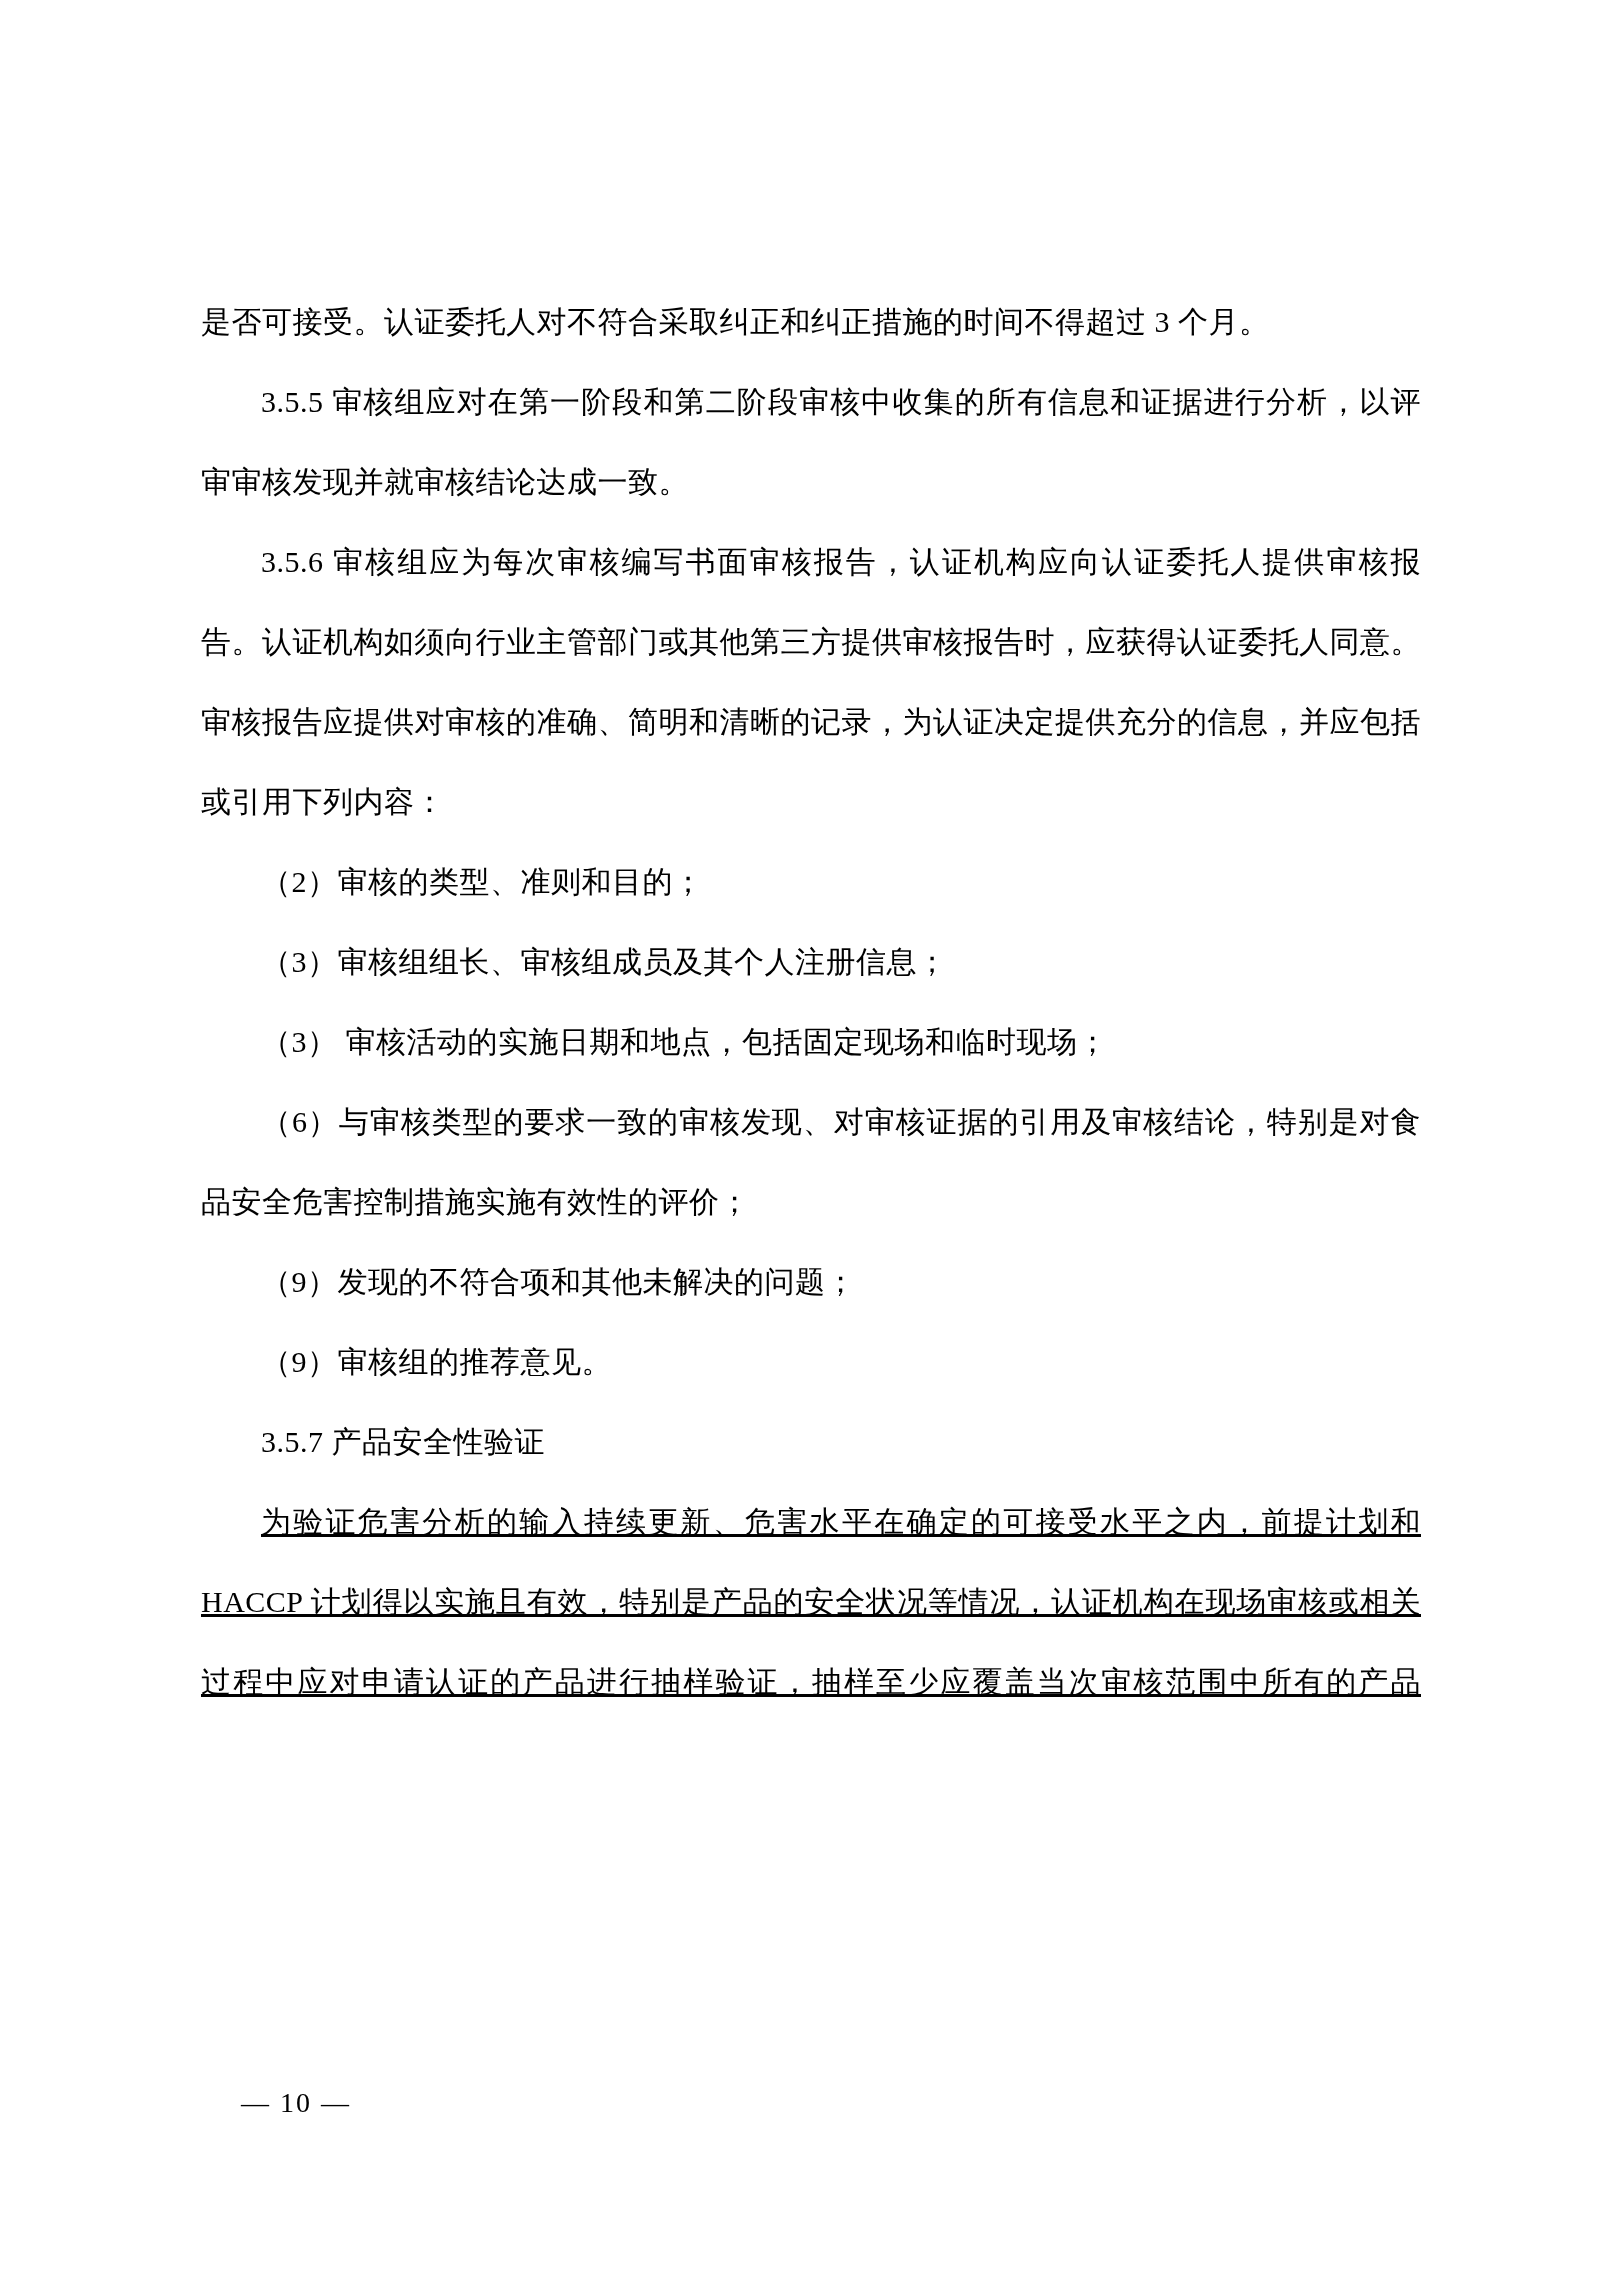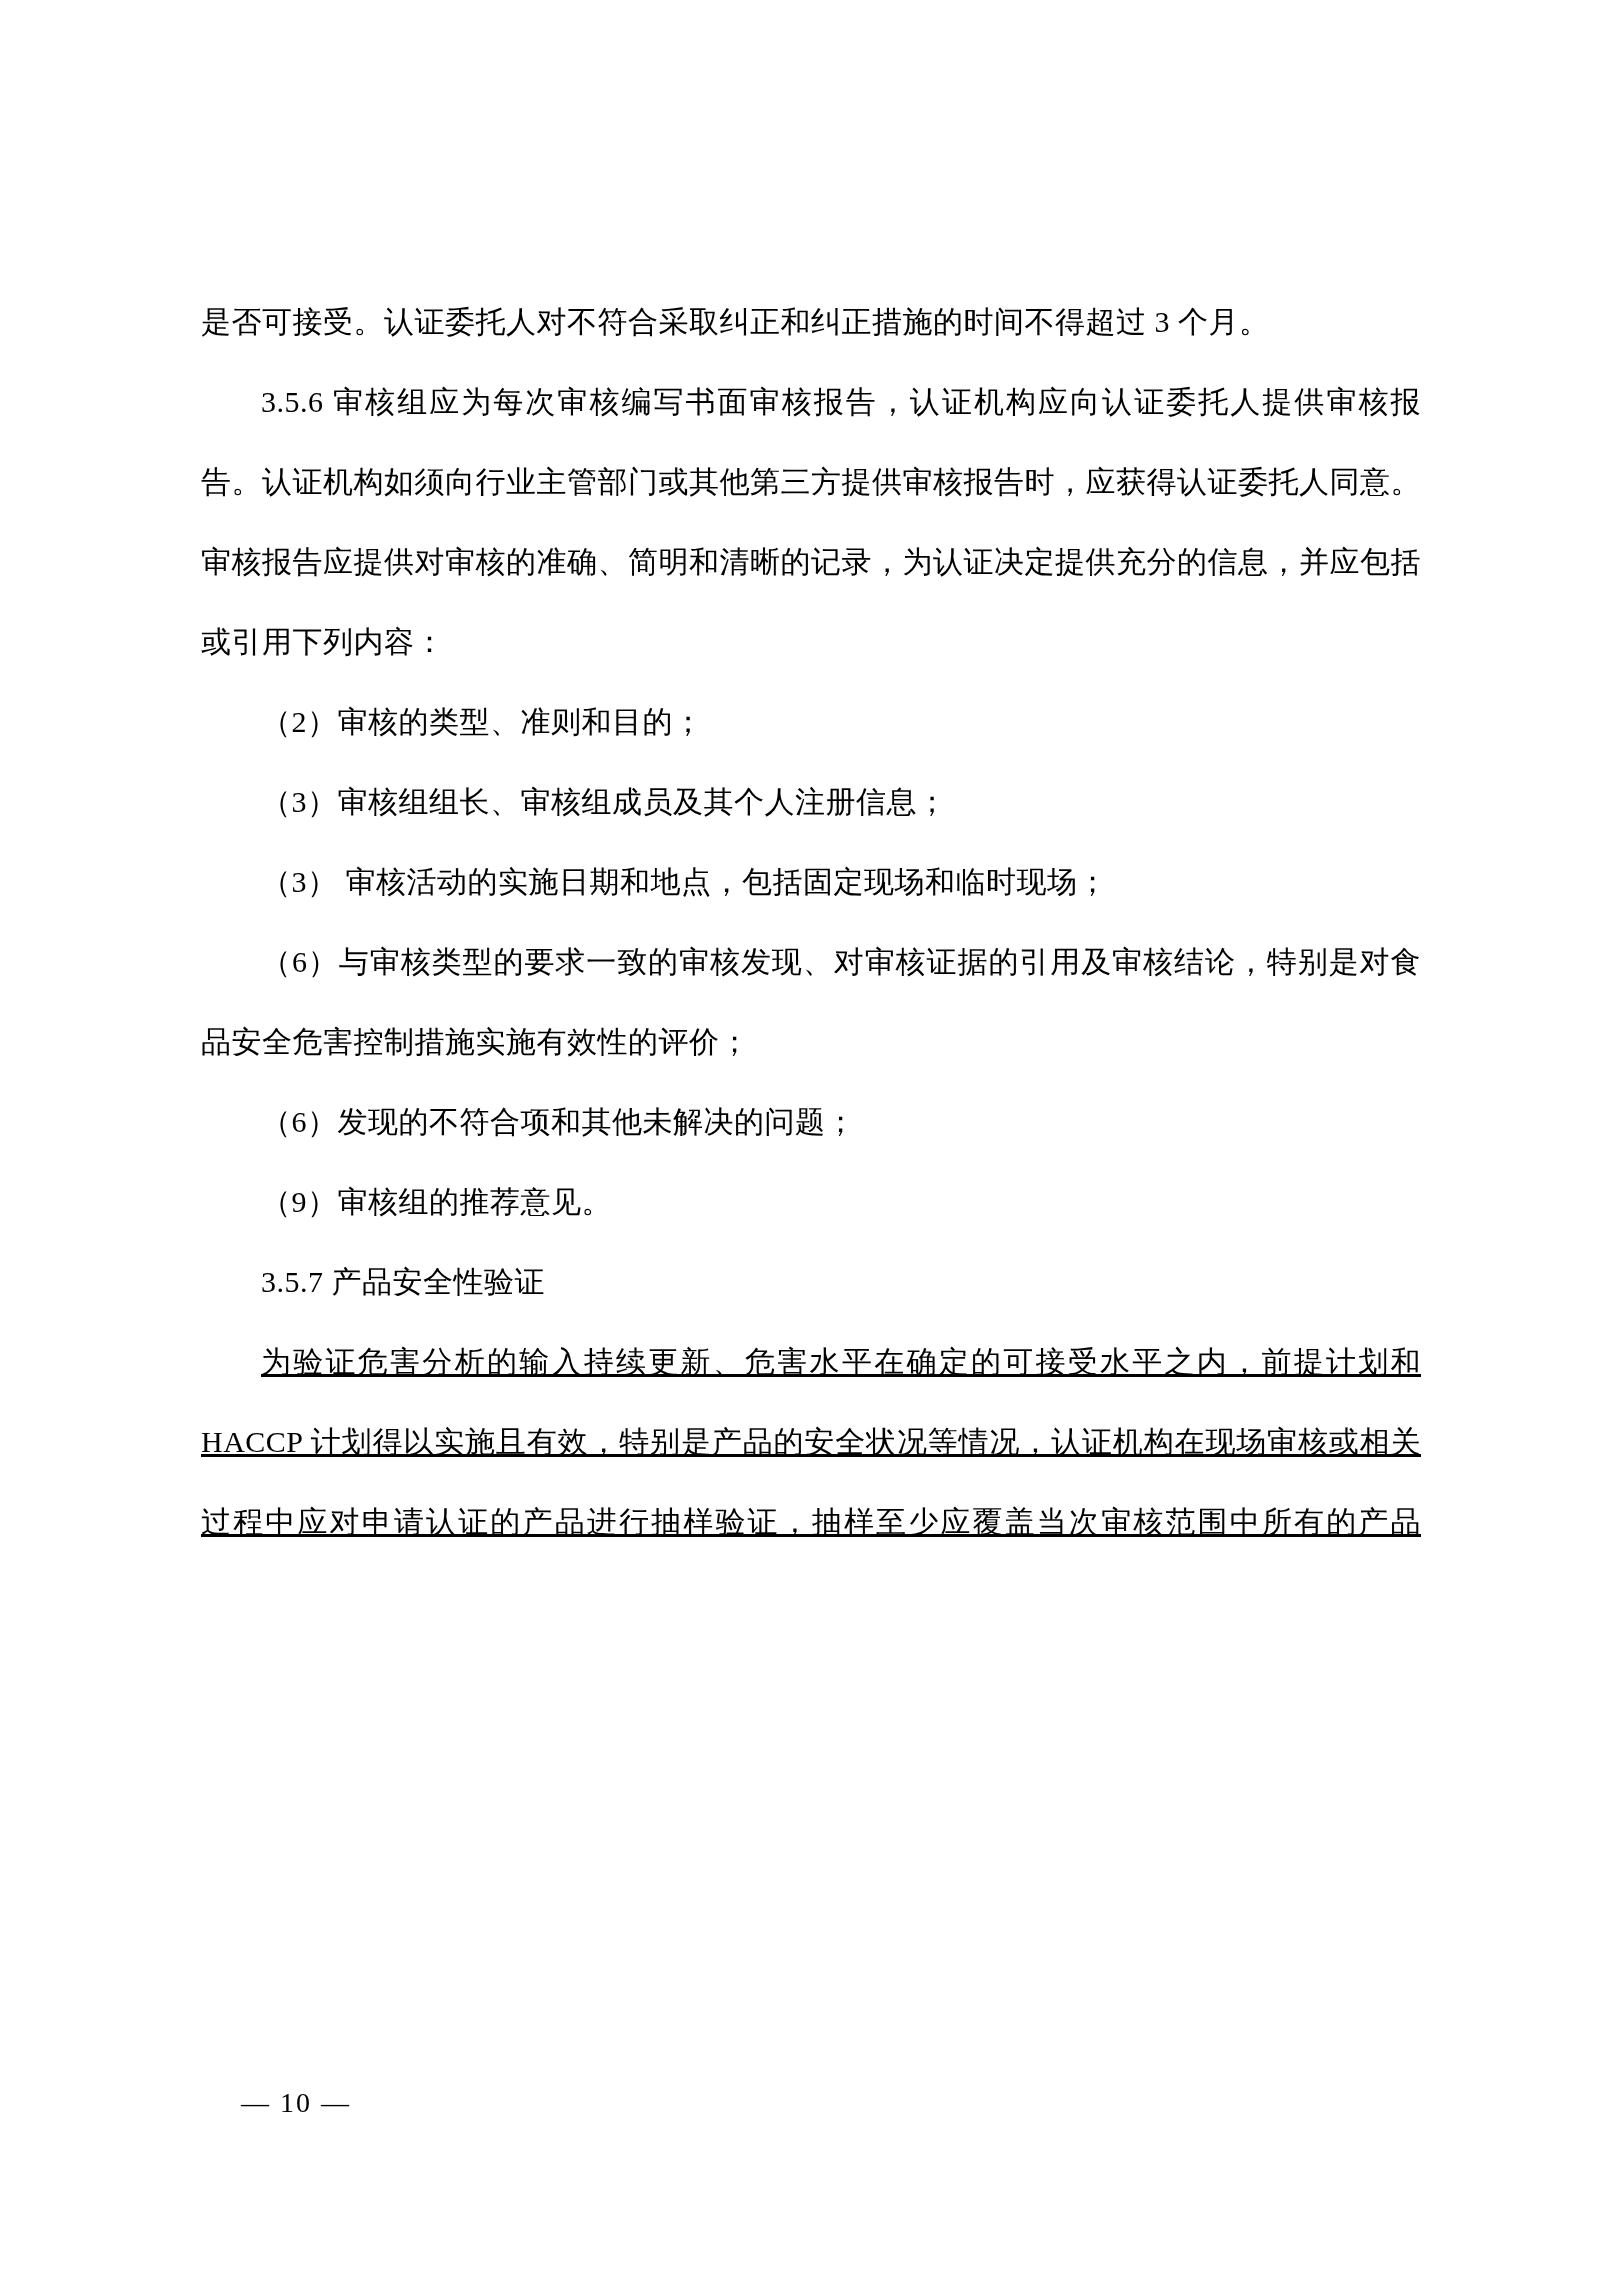--- a/index.html
+++ b/index.html
@@ -48,25 +48,26 @@
     letter-spacing: 2px;
     white-space: pre;
   }
 </style>
 </head>
 <body>
 
 <div class="page">
   <div class="doc-body">
     <p class="para">是否可接受。认证委托人对不符合采取纠正和纠正措施的时间不得超过 3 个月。</p>
+    <p class="para indent">3.5.5 审核组应对在第一阶段和第二阶段审核中收集的所有信息和证据进行分析，以评审审核发现并就审核结论达成一致。</p>
     <p class="para indent">3.5.6 审核组应为每次审核编写书面审核报告，认证机构应向认证委托人提供审核报告。认证机构如须向行业主管部门或其他第三方提供审核报告时，应获得认证委托人同意。审核报告应提供对审核的准确、简明和清晰的记录，为认证决定提供充分的信息，并应包括或引用下列内容：</p>
     <p class="para indent">（2）审核的类型、准则和目的；</p>
     <p class="para indent">（3）审核组组长、审核组成员及其个人注册信息；</p>
     <p class="para indent">（3） 审核活动的实施日期和地点，包括固定现场和临时现场；</p>
     <p class="para indent">（6）与审核类型的要求一致的审核发现、对审核证据的引用及审核结论，特别是对食品安全危害控制措施实施有效性的评价；</p>
-    <p class="para indent">（6）发现的不符合项和其他未解决的问题；</p>
+    <p class="para indent">（9）发现的不符合项和其他未解决的问题；</p>
     <p class="para indent">（9）审核组的推荐意见。</p>
     <p class="para indent">3.5.7 产品安全性验证</p>
     <p class="para indent fill-last">为验证危害分析的输入持续更新、危害水平在确定的可接受水平之内，前提计划和 HACCP 计划得以实施且有效，特别是产品的安全状况等情况，认证机构在现场审核或相关过程中应对申请认证的产品进行抽样验证，抽样至少应覆盖当次审核范围中所有的产品</p>
   </div>
   <div class="page-footer">— 10 —</div>
 </div>
 
 
 </body></html>

